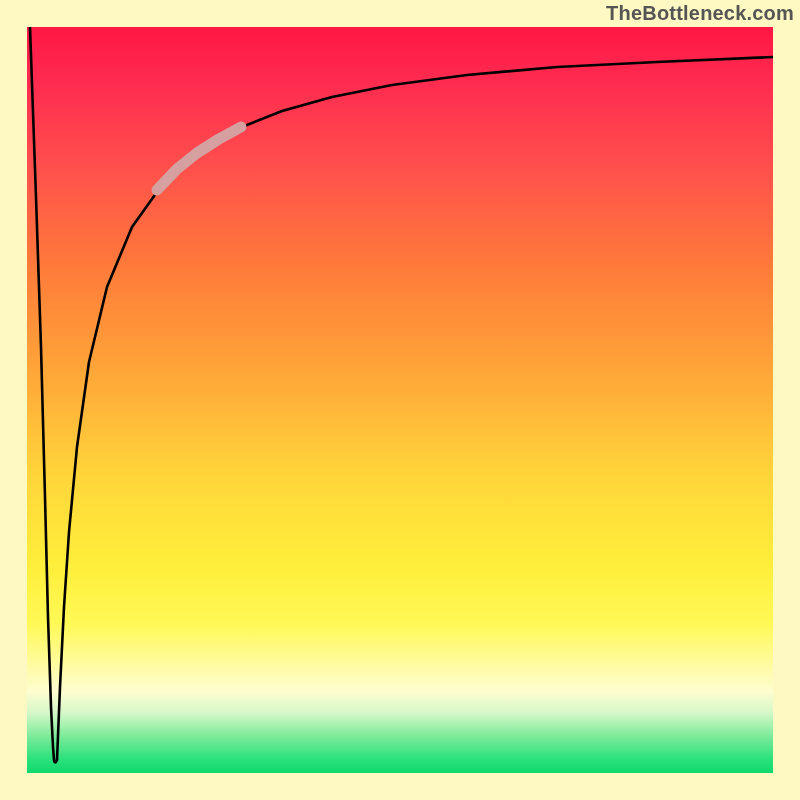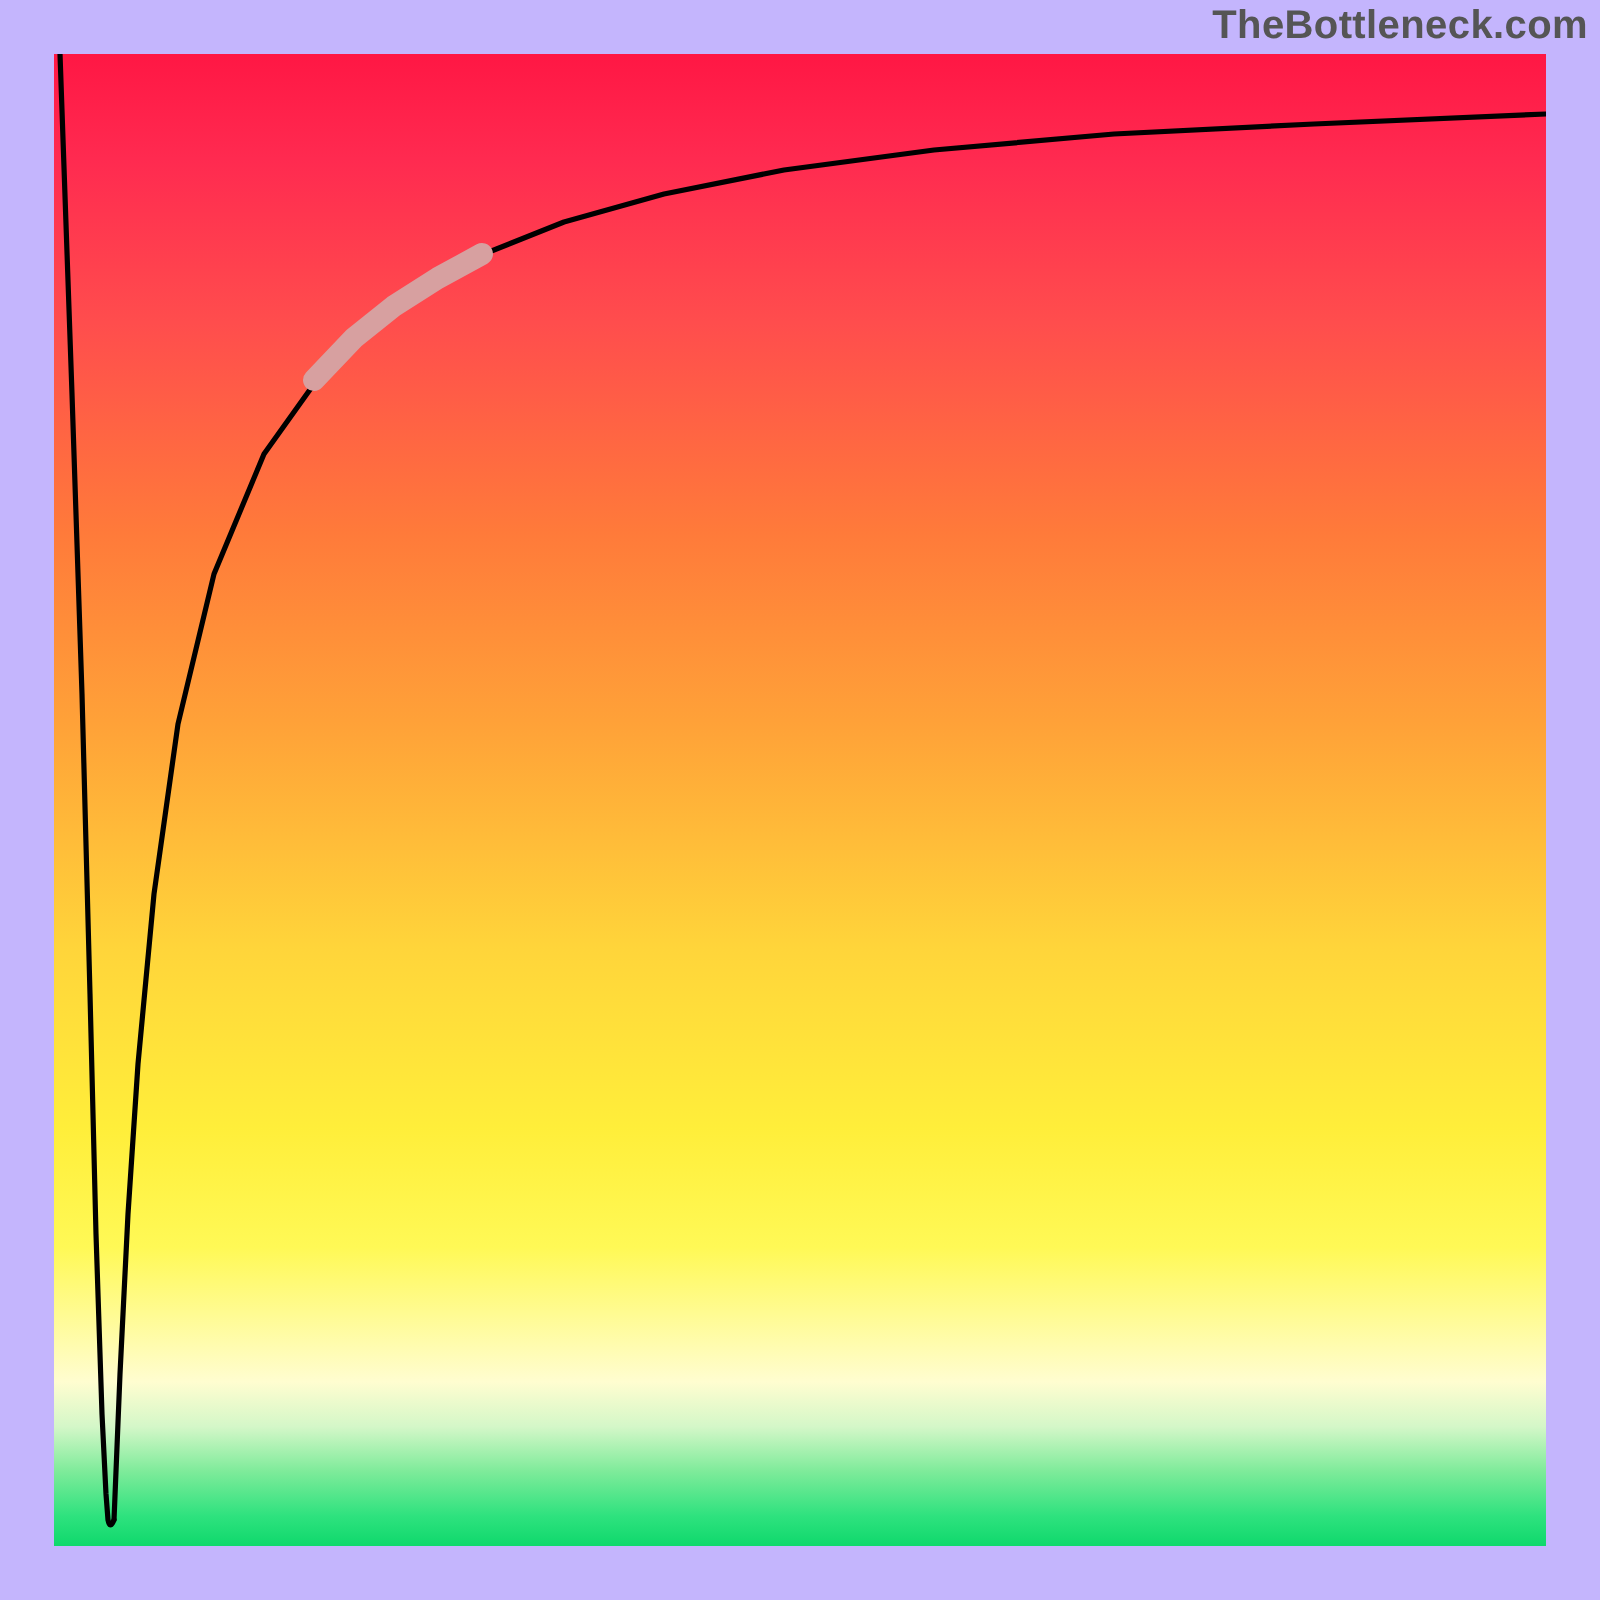--- a/index.html
+++ b/index.html
@@ -8,21 +8,21 @@
     width: 800px;
     height: 800px;
     overflow: hidden;
     background: #fff;
     font-family: Arial, Helvetica, sans-serif;
   }
   .outer {
     position: relative;
     width: 800px;
     height: 800px;
-    background: #c4b5fd;
+    background: #fef9c3;
   }
   .watermark {
     position: absolute;
     top: 2px;
     right: 6px;
     color: #555;
     font-size: 20px;
     font-weight: 600;
     letter-spacing: 0.2px;
     z-index: 5;

